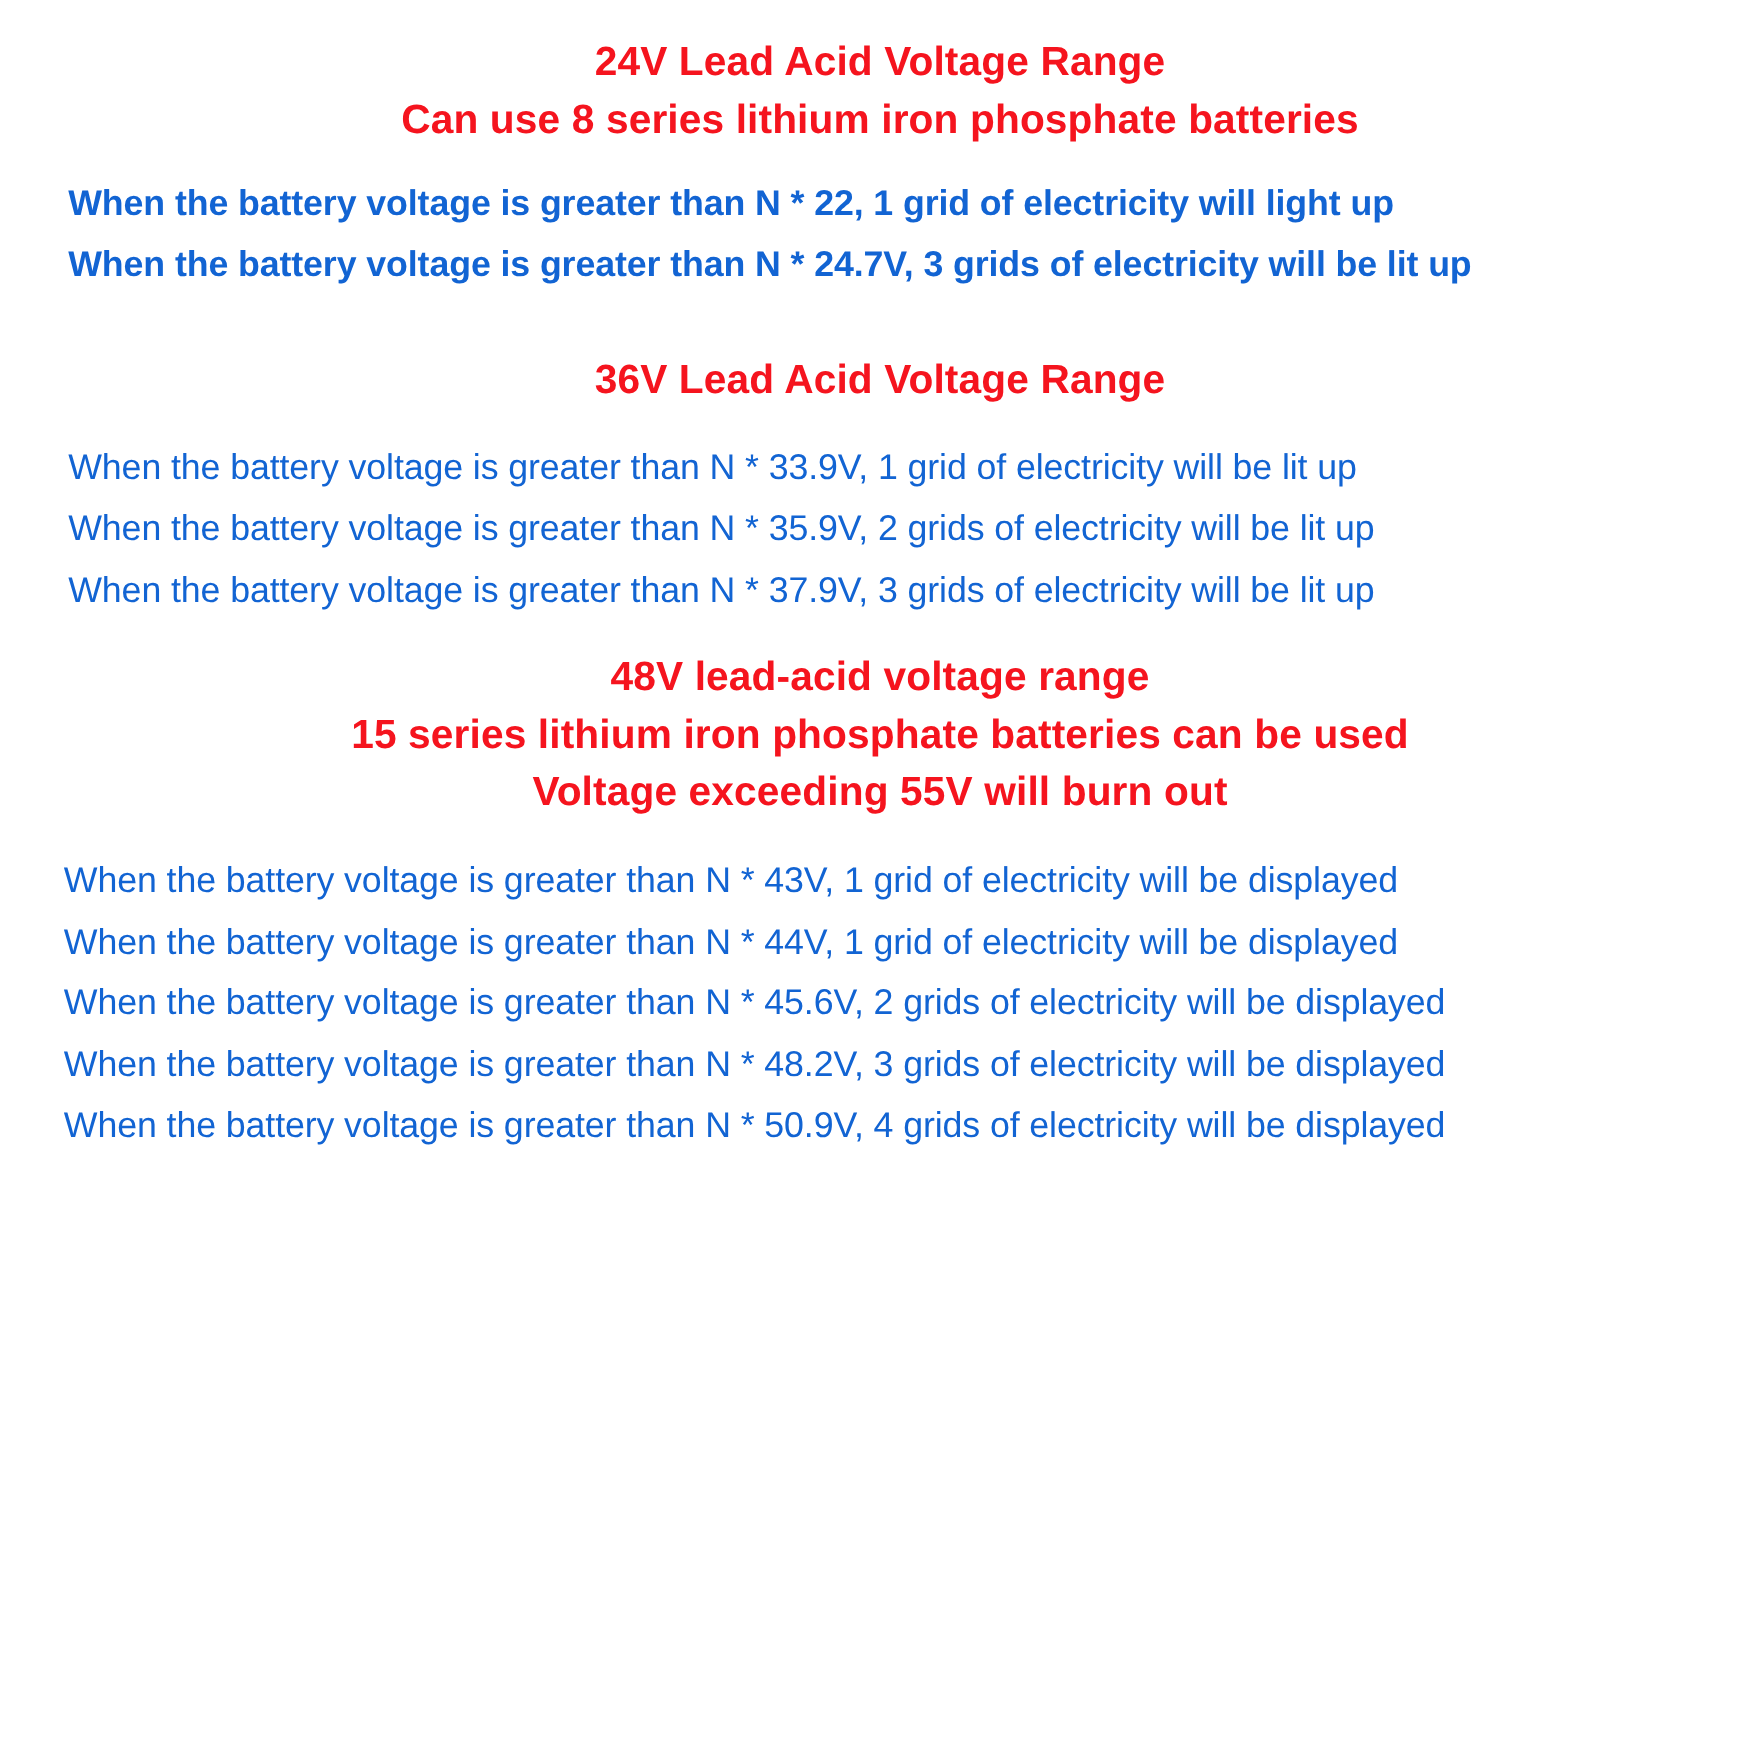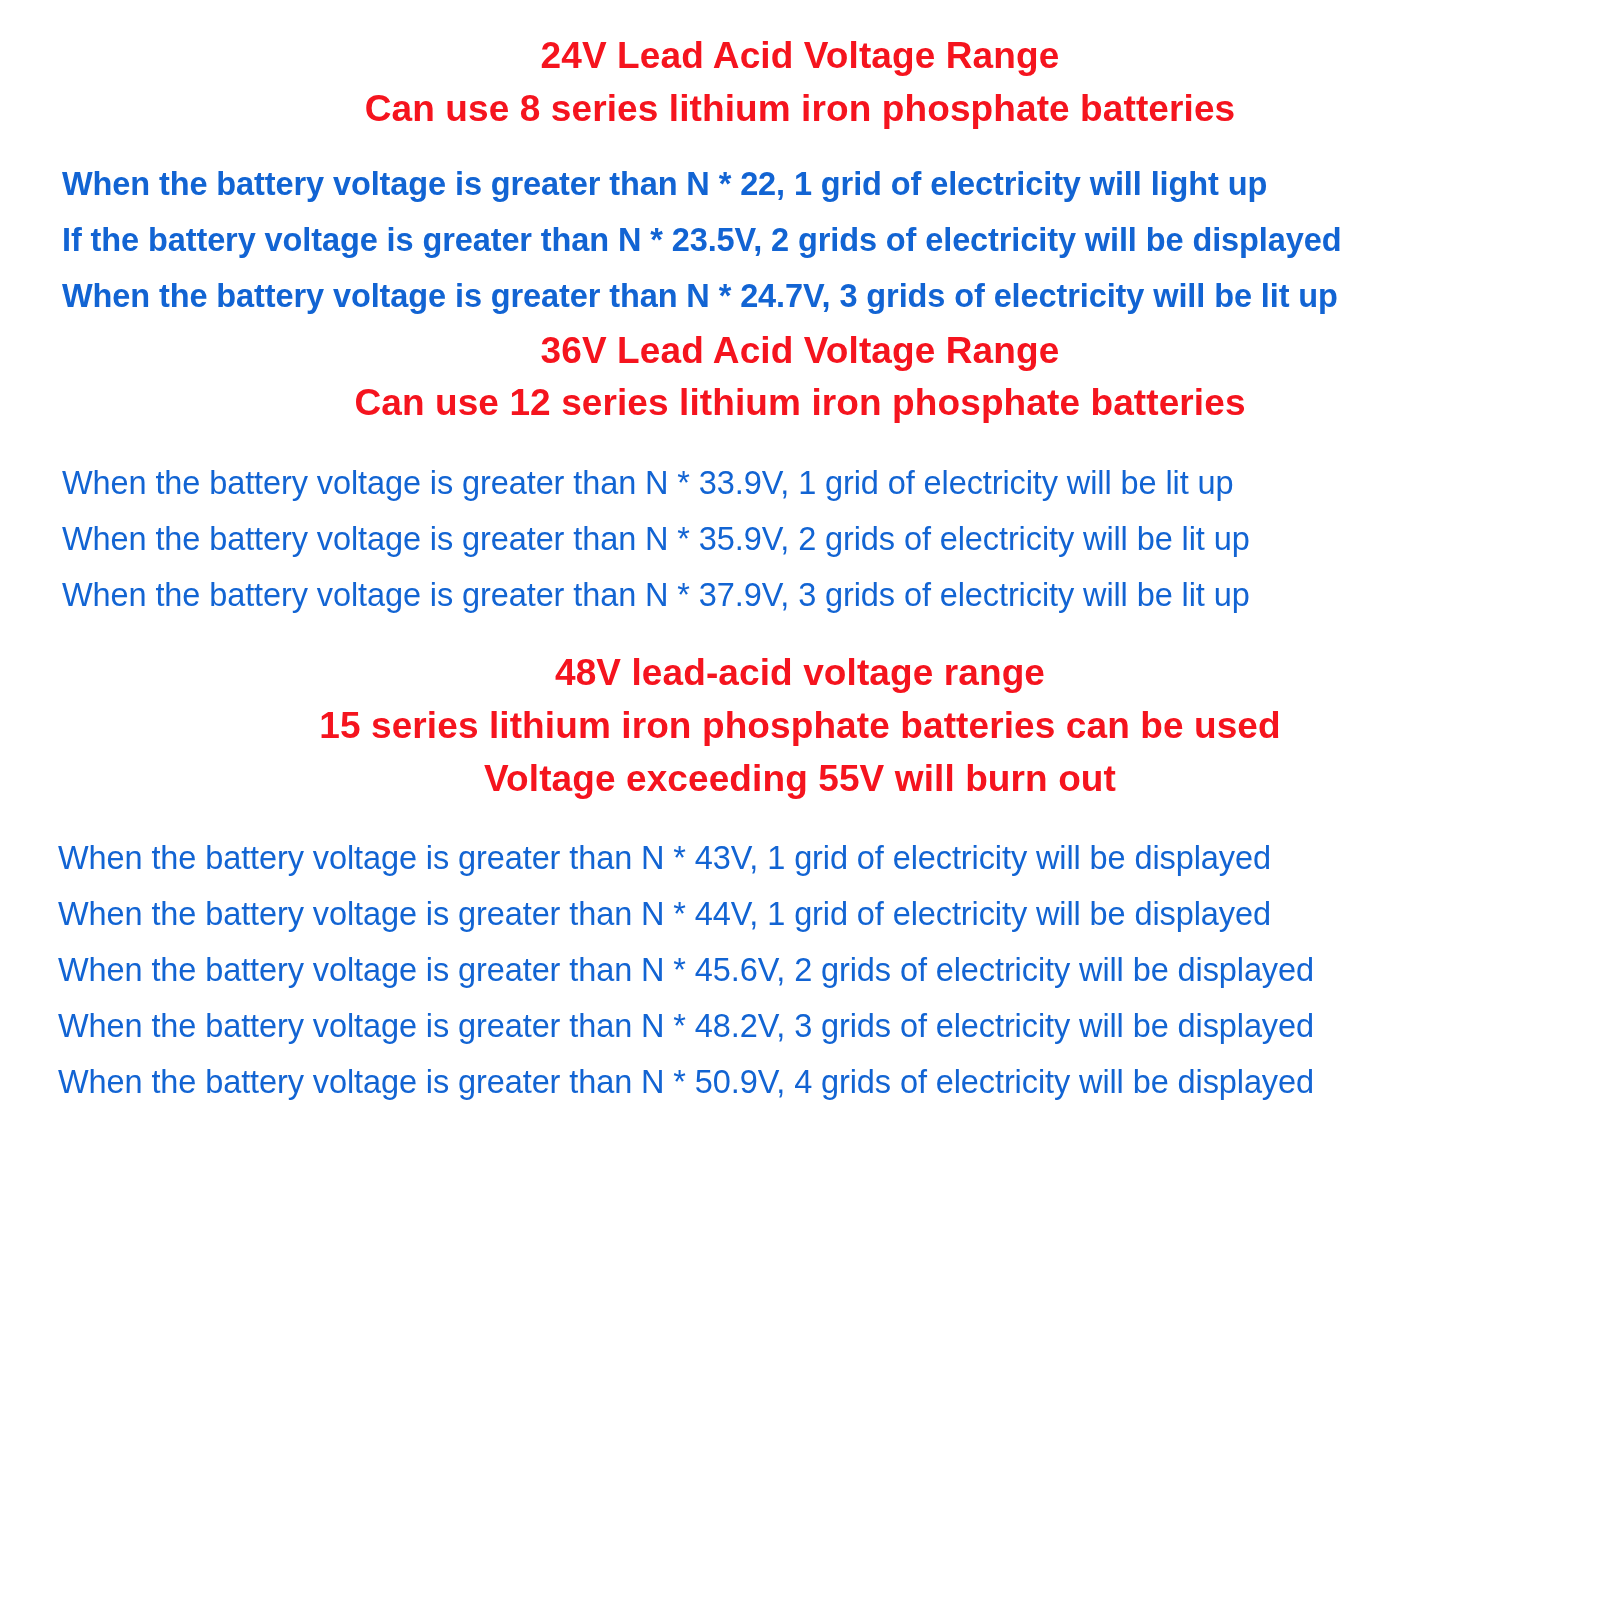--- a/index.html
+++ b/index.html
@@ -39,48 +39,46 @@
   }
   .line {
     color: #1264d3;
     font-size: 32.5px;
     line-height: 1.72;
     white-space: nowrap;
     letter-spacing: -0.1px;
   }
   .sec1 .lines { margin-top: 22px; }
   .sec1 .line { padding-left: 22px; font-weight: bold; }
-  .sec2 { }
+  .sec2 { margin-top: 50px; }
   .sec2 .lines { margin-top: 26px; }
   .sec2 .line { padding-left: 22px; }
   .sec3 { margin-top: 24px; }
   .sec3 .lines { margin-top: 26px; }
   .sec3 .line { padding-left: 18px; }
 </style>
 </head>
 <body>
 
 <div class="page">
 
   <div class="section sec1">
     <div class="heading-block">
       <div class="heading">24V Lead Acid Voltage Range</div>
       <div class="heading">Can use 8 series lithium iron phosphate batteries</div>
     </div>
     <div class="lines">
       <div class="line">When the battery voltage is greater than N * 22, 1 grid of electricity will light up</div>
-      <div class="line">If the battery voltage is greater than N * 23.5V, 2 grids of electricity will be displayed</div>
       <div class="line">When the battery voltage is greater than N * 24.7V, 3 grids of electricity will be lit up</div>
     </div>
   </div>
 
   <div class="section sec2">
     <div class="heading-block">
       <div class="heading">36V Lead Acid Voltage Range</div>
-      <div class="heading">Can use 12 series lithium iron phosphate batteries</div>
     </div>
     <div class="lines">
       <div class="line">When the battery voltage is greater than N * 33.9V, 1 grid of electricity will be lit up</div>
       <div class="line">When the battery voltage is greater than N * 35.9V, 2 grids of electricity will be lit up</div>
       <div class="line">When the battery voltage is greater than N * 37.9V, 3 grids of electricity will be lit up</div>
     </div>
   </div>
 
   <div class="section sec3">
     <div class="heading-block">

